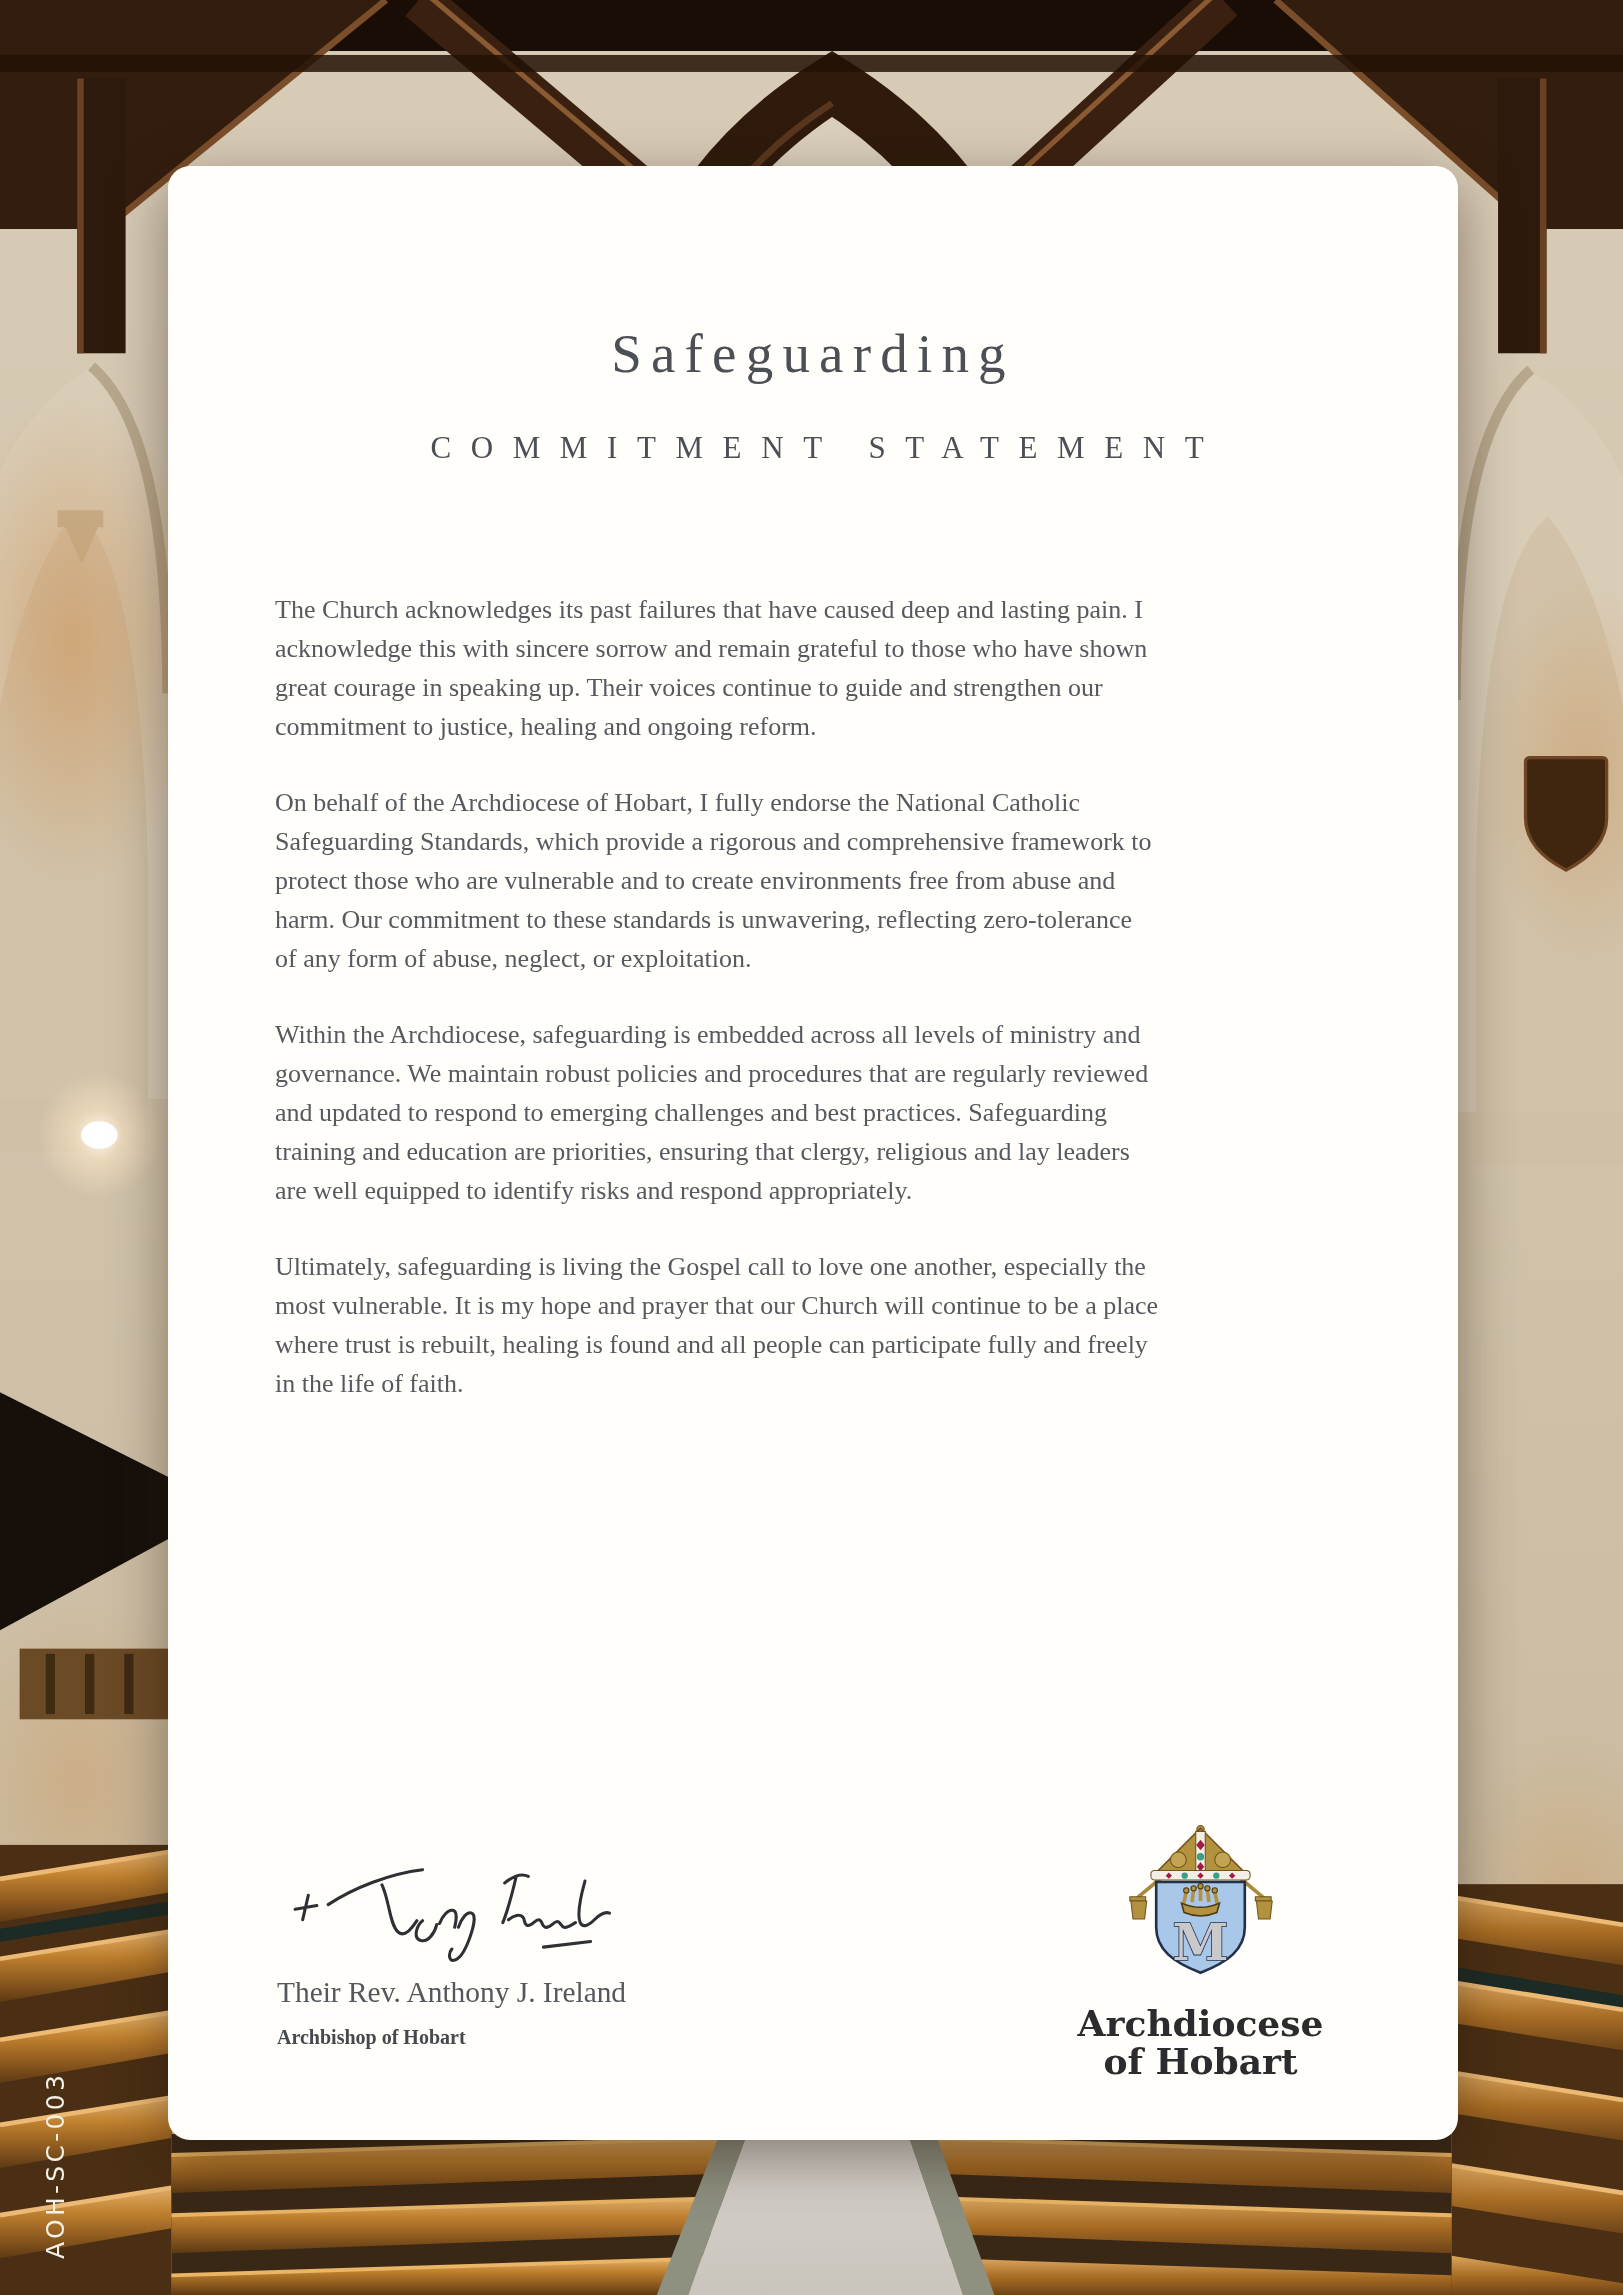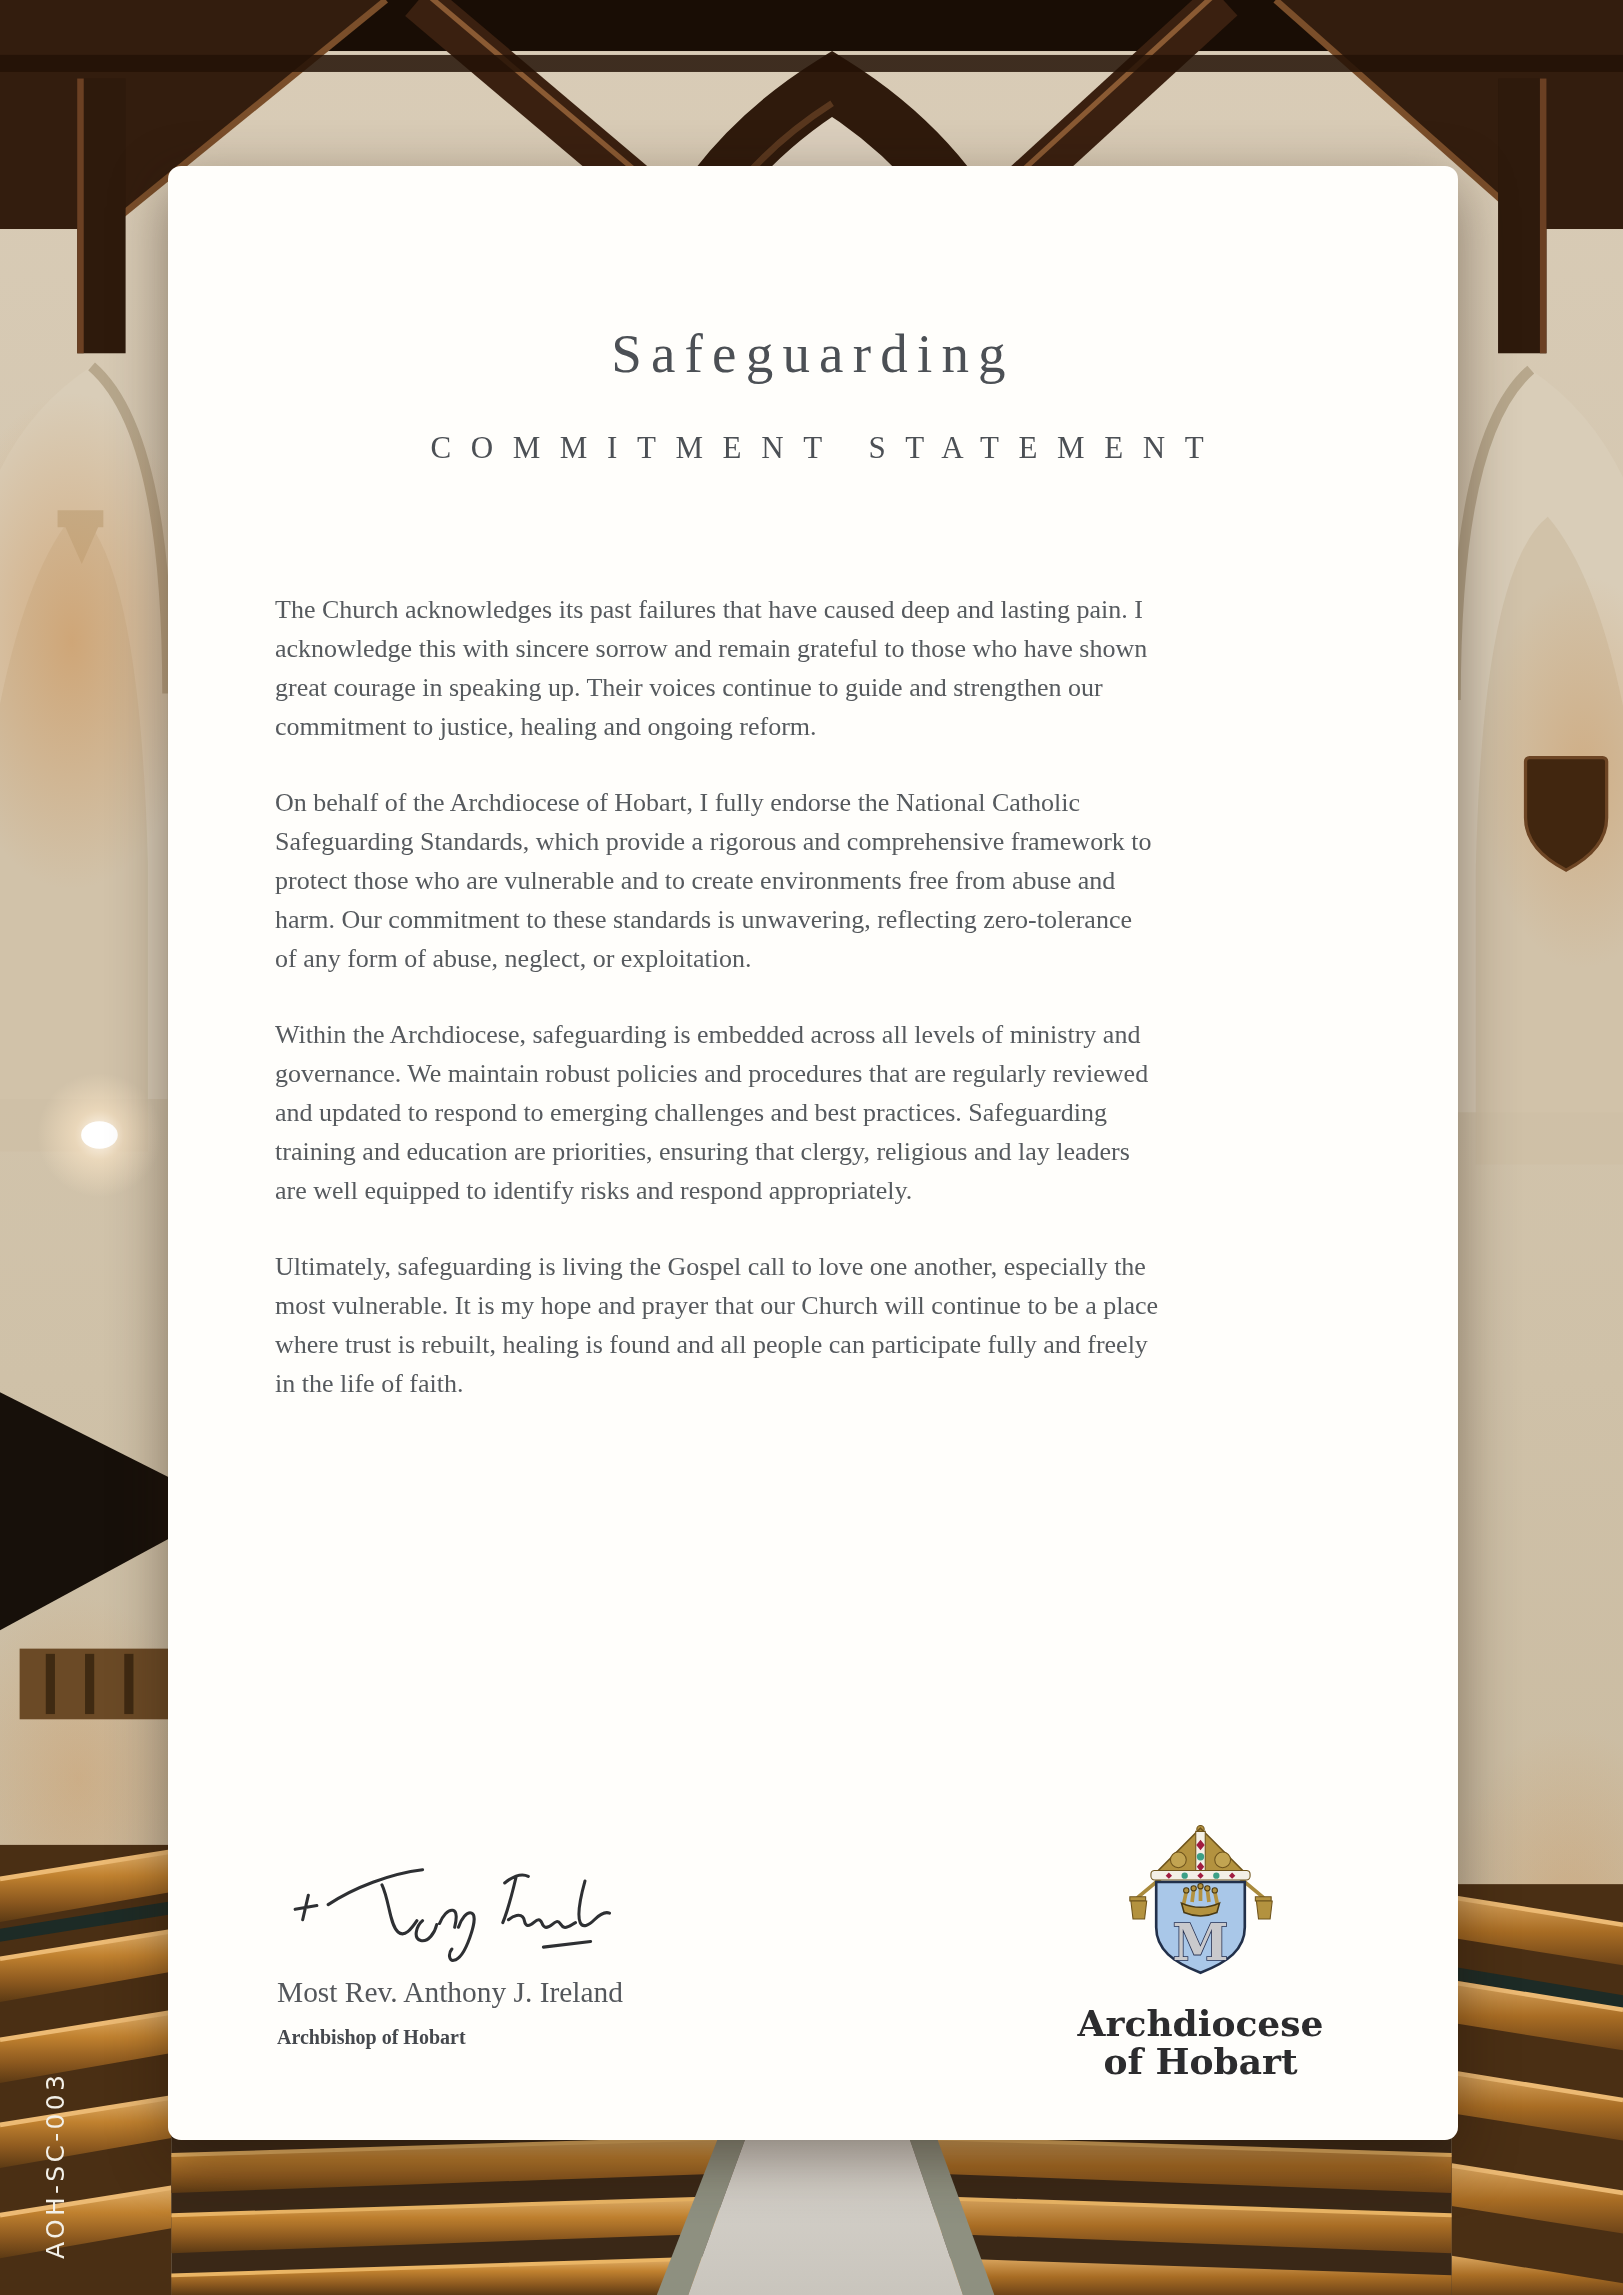--- a/index.html
+++ b/index.html
@@ -2,21 +2,21 @@
 <html style="font-size:10.5px"><head>
 <meta charset="utf-8">
 <style>
   html,body{margin:0;padding:0;background:#2b1a10;}
   .page{position:relative;width:1623px;height:2295px;overflow:hidden;background:#cfc1a8;
         font-family:"Liberation Serif", serif;}
   .bg{position:absolute;left:0;top:0;width:1623px;height:2295px;display:block;}
 
   
   .card{position:absolute;left:168px;top:166px;width:1290px;height:1974px;
-        background:#fffefb;border-radius:13px;
+        background:#fffefb;border-radius:22px;
         box-shadow:0 18.3px 59px rgba(35,20,8,.45);}
   .card-inner{position:relative;width:100%;height:100%;}
 
   .doc-title{position:absolute;top:156px;left:0;width:100%;margin:0;
              text-align:center;font-weight:400;font-size:55px;letter-spacing:9.2px;
              color:#4c5055;}
   .doc-subtitle{position:absolute;top:260px;left:0;width:100%;margin:4px;
              text-align:center;font-weight:400;font-size:31px;letter-spacing:19.6px;
              text-indent:19.6px;color:#4c5055;}
 
@@ -218,21 +218,21 @@
              M304,154 C290,166 284,192 300,196 C316,200 330,180 334,162
              M340,160 C346,144 358,130 368,132 C378,134 376,152 372,168
              M380,168 C386,150 398,134 408,138 C418,142 412,168 404,190 C394,218 382,236 370,238 C360,240 358,224 366,214
              M478,74 C498,58 516,54 528,60
              M502,62 C494,96 484,134 474,158
              M486,152 C498,142 510,140 516,146 C522,152 518,162 526,164 C536,166 542,152 550,152 C558,152 556,166 564,168 C574,170 580,158 588,156 C596,154 596,166 604,168 C612,170 620,162 628,158
              M648,70 C638,106 632,144 638,158 C643,170 656,164 668,152 C680,140 690,134 700,138
              M560,210 L660,198"></path>
       </svg>
 
-      <p class="sig-name">Most Rev. Anthony J. Ireland</p>
+      <p class="sig-name">Their Rev. Anthony J. Ireland</p>
       <p class="sig-role">Archbishop of Hobart</p>
 
       <div class="logo">
         <svg class="crest" viewBox="0 0 300 292" aria-hidden="true">
 
           <path d="M78,100 L30,140 M222,100 L270,140" stroke="#a98a3c" stroke-width="7" fill="none"></path>
           <path d="M16,138 h30 v8 h-30 Z" fill="#b3923f" stroke="#6f541c" stroke-width="2"></path>
           <path d="M18,146 l4,34 h22 l4,-34 Z" fill="#b3923f" stroke="#6f541c" stroke-width="2"></path>
           <path d="M254,138 h30 v8 h-30 Z" fill="#b3923f" stroke="#6f541c" stroke-width="2"></path>
           <path d="M256,146 l4,34 h22 l4,-34 Z" fill="#b3923f" stroke="#6f541c" stroke-width="2"></path>

